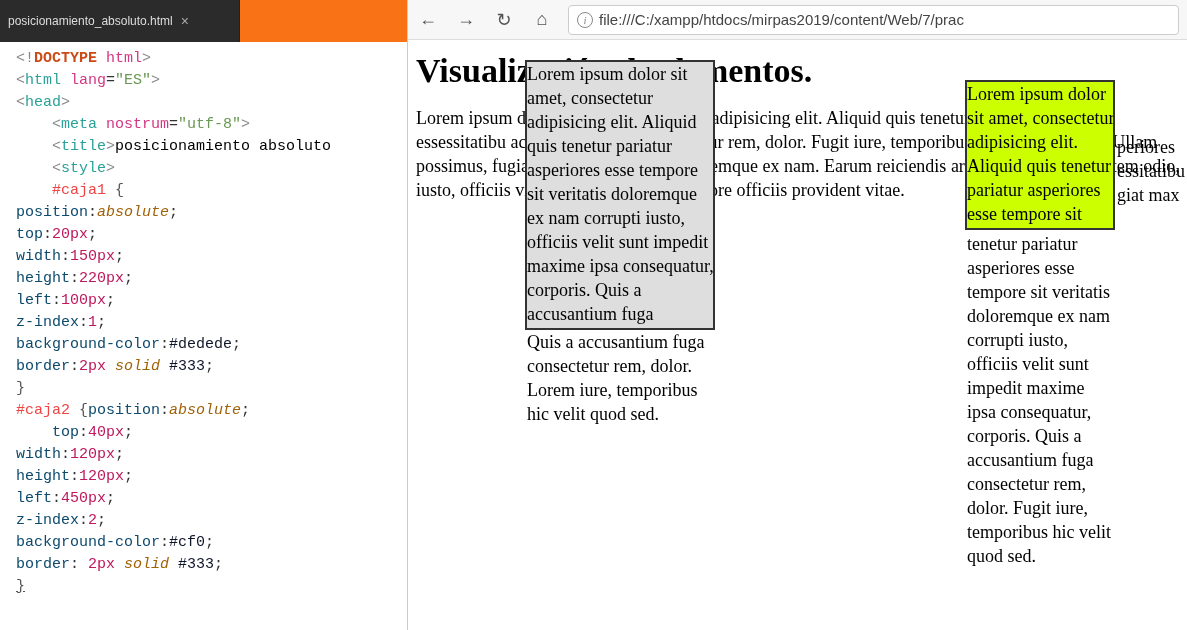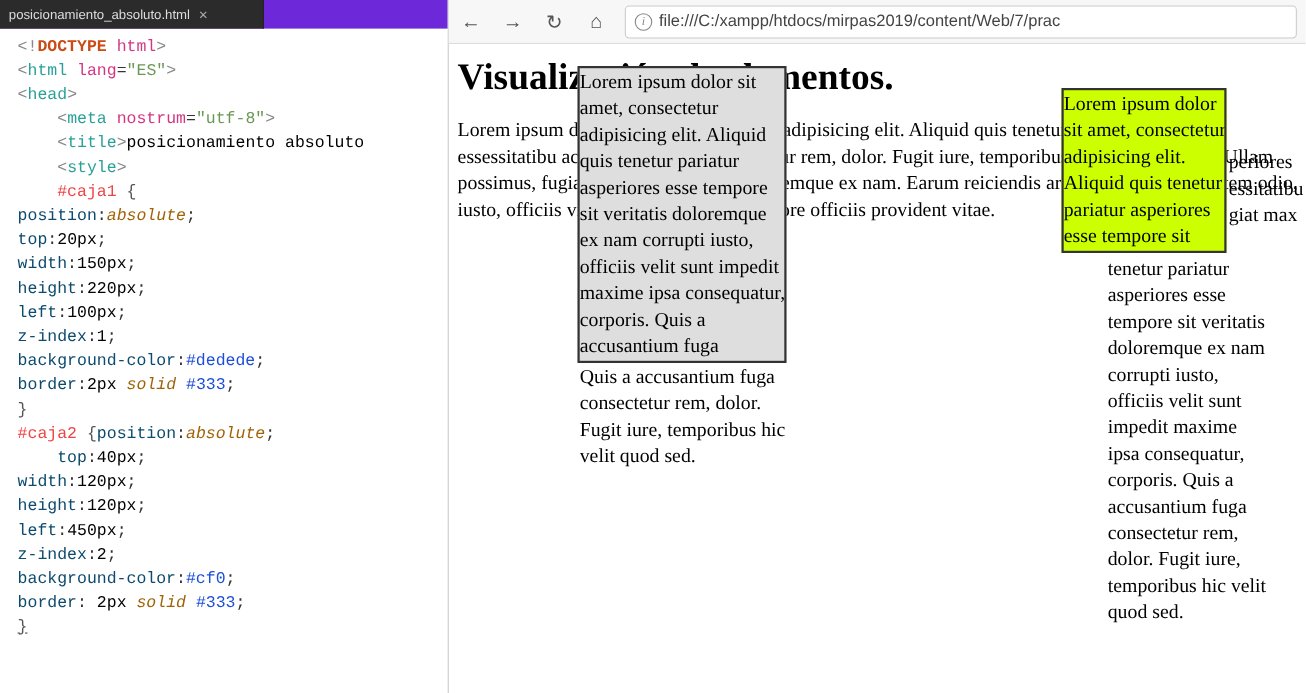--- a/index.html
+++ b/index.html
@@ -15,22 +15,22 @@
   }
   
   .editor {
     width: 407px;
     height: 100%;
     background: #fff;
     display: flex;
     flex-direction: column;
   }
   .tabbar {
-    height: 26px;
-    background: #6d28d9;
+    height: 42px;
+    background: #f97316;
     display: flex;
     align-items: stretch;
   }
   .tab {
     background: #2b2b2b;
     color: #ddd;
     font-family: "Segoe UI", Arial, sans-serif;
     font-size: 12px;
     padding: 0 8px;
     display: flex;
@@ -52,23 +52,23 @@
     font-size: 15px;
     line-height: 22px;
     color: #333;
     overflow: hidden;
   }
   .c-tag   { color: #2aa198; }     
   .c-attr  { color: #d33682; }     
   .c-str   { color: #6a9955; }     
   .c-sel   { color: #ef4444; }     
   .c-prop  { color: #0c4a6e; }
-  .c-val   { color: #000000; font-family: Liberation Mono, monospace; }     
+  .c-val   { color: #be185d; font-family: Liberation Mono, monospace; }     
   .c-ital  { color: #a16207; font-style: italic; } 
-  .c-hex   { color: #1d4ed8; }
+  .c-hex   { color: #0f172a; }
   .c-brace { color: #555; }
   .c-ang   { color: #888; }
   .c-doctype { color: #cb4b16; font-weight: bold; }
   .c-title { color: #000000; }
 
   
   .browser {
     flex: 1;
     height: 100%;
     display: flex;
@@ -173,21 +173,20 @@
     z-index: 0;
     font-size: 18px;
   }
   .yellow-overflow-below {
     position: absolute;
     top: 192px; left: 559px;
     width: 150px;
     line-height: 24px;
     z-index: 0;
     font-size: 18px;
-    margin-left: 40px;
   }
   .behind-right {
     position: absolute;
     top: 95px; left: 709px;
     width: 80px;
     line-height: 24px;
     font-size: 18px;
     z-index: 0;
   }
 </style>
@@ -251,21 +250,21 @@
   <div class="viewport">
     <div class="page-inner">
       <h1 class="page-h1">Visualización de elementos.</h1>
       <p class="page-p">Lorem ipsum dolor sit amet, consectetur adipisicing elit. Aliquid quis tenetur pariatur asperiores essessitatibu accusantium fuga consectetur rem, dolor. Fugit iure, temporibus hic velit quod sed. Ullam possimus, fugiat max nostrum et, a doloremque ex nam. Earum reiciendis architecto non voluptatem odio, iusto, officiis vitae. Aperiam cumque labore officiis provident vitae.</p>
     </div>
 
     <div id="caja1">
       <div class="box-overflow" style="width:190px">Lorem ipsum dolor sit amet, consectetur adipisicing elit. Aliquid quis tenetur pariatur asperiores esse tempore sit veritatis doloremque ex nam corrupti iusto, officiis velit sunt impedit maxime ipsa consequatur, corporis. Quis a accusantium fuga consectetur rem, dolor. Fugit iure, temporibus hic velit quod sed.</div>
     </div>
 
-    <div class="gray-overflow" id="gray-ovf">Quis a accusantium fuga consectetur rem, dolor. Fugit iure, temporibus hic velit quod sed.</div>
+    <div class="gray-overflow" id="gray-ovf">Quis a accusantium fuga consectetur rem, dolor. Lorem iure, temporibus hic velit quod sed.</div>
 
     <div id="caja2">
       <div class="box-overflow">Lorem ipsum dolor sit amet, consectetur adipisicing elit. Aliquid quis tenetur pariatur asperiores esse tempore sit veritatis doloremque ex nam corrupti iusto, officiis velit sunt impedit maxime ipsa consequatur, corporis. Quis a accusantium fuga consectetur rem, dolor. Fugit iure, temporibus hic velit quod sed.</div>
     </div>
 
     <div class="yellow-overflow-below" id="yel-ovf">tenetur pariatur asperiores esse tempore sit veritatis doloremque ex nam corrupti iusto, officiis velit sunt impedit maxime ipsa consequatur, corporis. Quis a accusantium fuga consectetur rem, dolor. Fugit iure, temporibus hic velit quod sed.</div>
 
     <div class="behind-right" id="behind-right">periores 
 essitatibu
 giat max</div>

